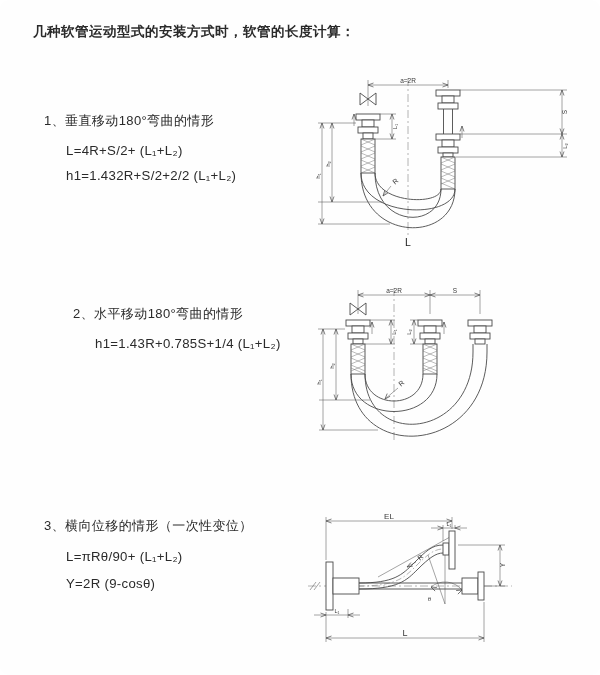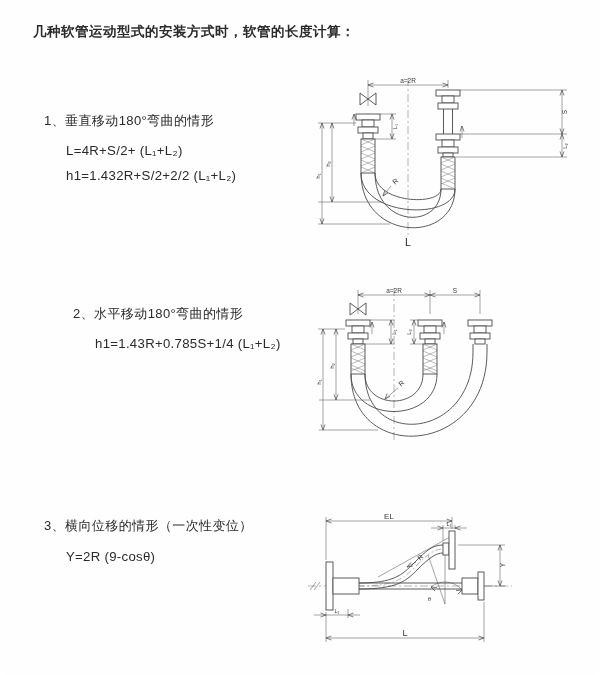--- a/index.html
+++ b/index.html
@@ -36,20 +36,21 @@
     <p class="formula">h1=1.432R+S/2+2/2 (L₁+L₂)</p>
   </section>
 
   <section class="sec sec2">
     <h2 class="sec-heading">2、水平移动180°弯曲的情形</h2>
     <p class="formula">h1=1.43R+0.785S+1/4 (L₁+L₂)</p>
   </section>
 
   <section class="sec sec3">
     <h2 class="sec-heading">3、横向位移的情形（一次性变位）</h2>
+    <p class="formula">L=πRθ/90+ (L₁+L₂)</p>
     <p class="formula">Y=2R (9-cosθ)</p>
   </section>
 
   <svg class="dgm dgm1" width="285" height="185" viewBox="0 0 285 185">
     <defs>
       <path id="ah" d="M-5.5 -2 L0 0 L-5.5 2" fill="none" stroke="#4a4a4a" stroke-width="0.7"></path>
     </defs>
     <g class="dash">
         <path d="M98 6 V166"></path>
       </g>

